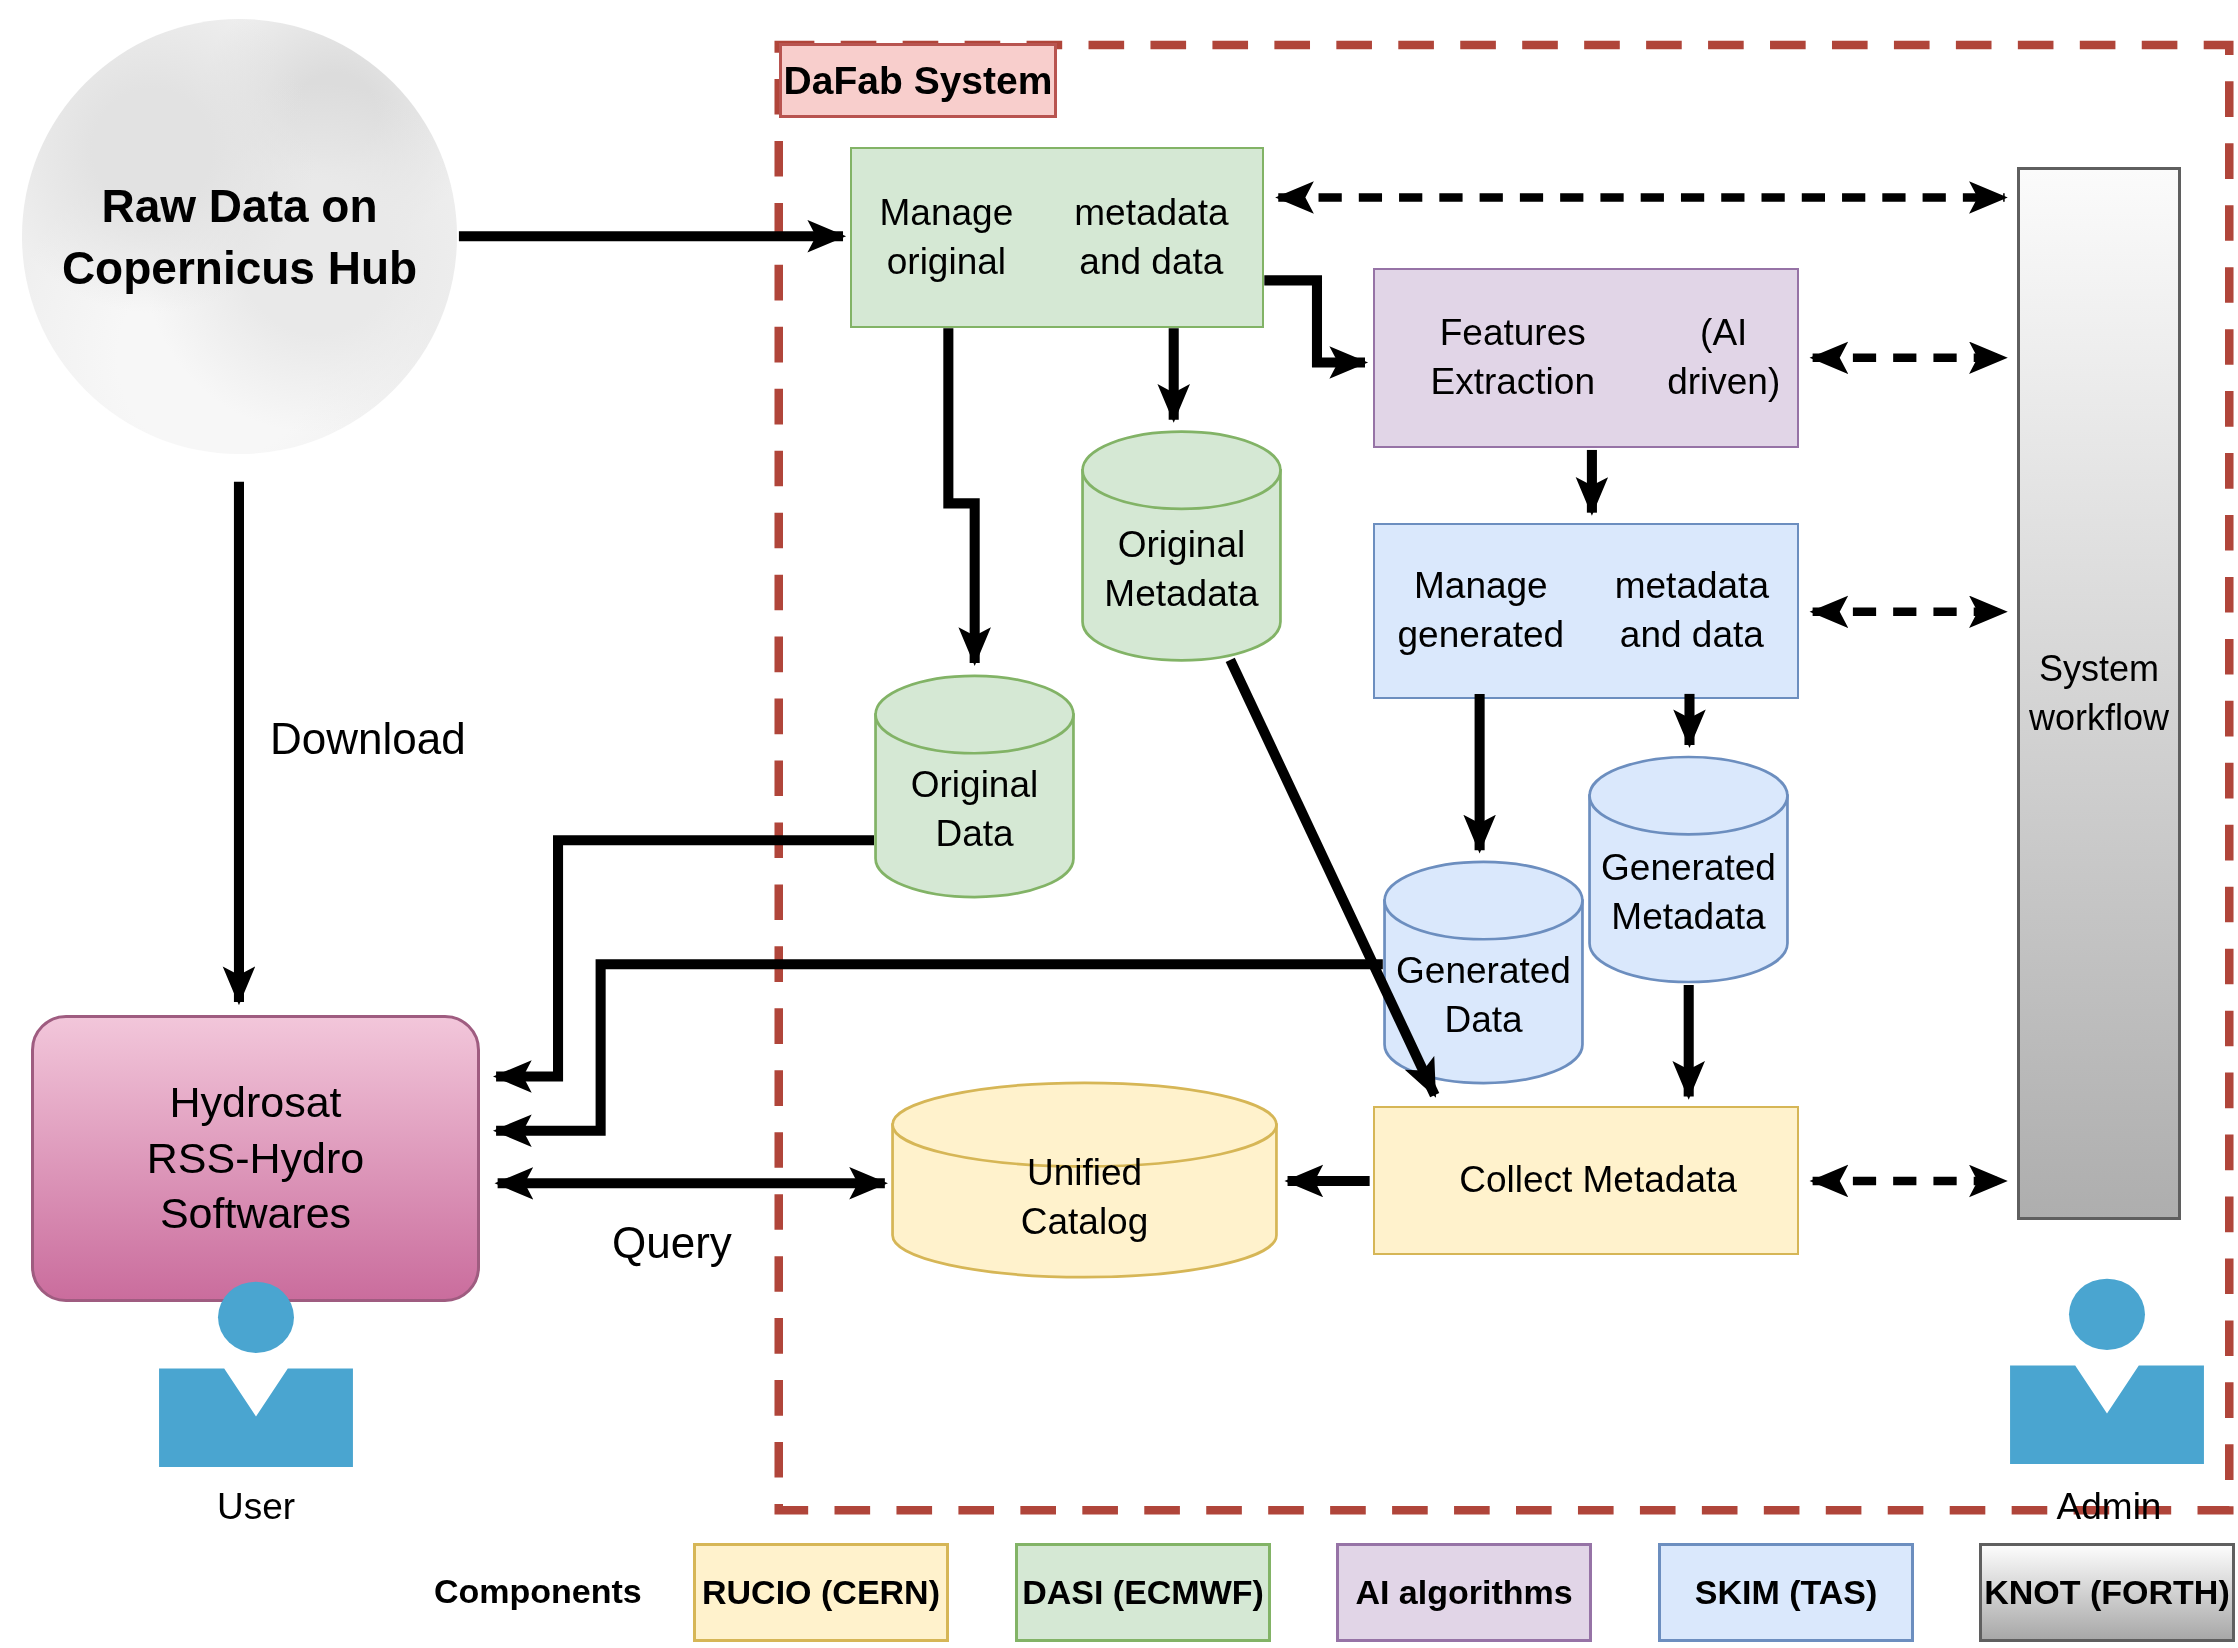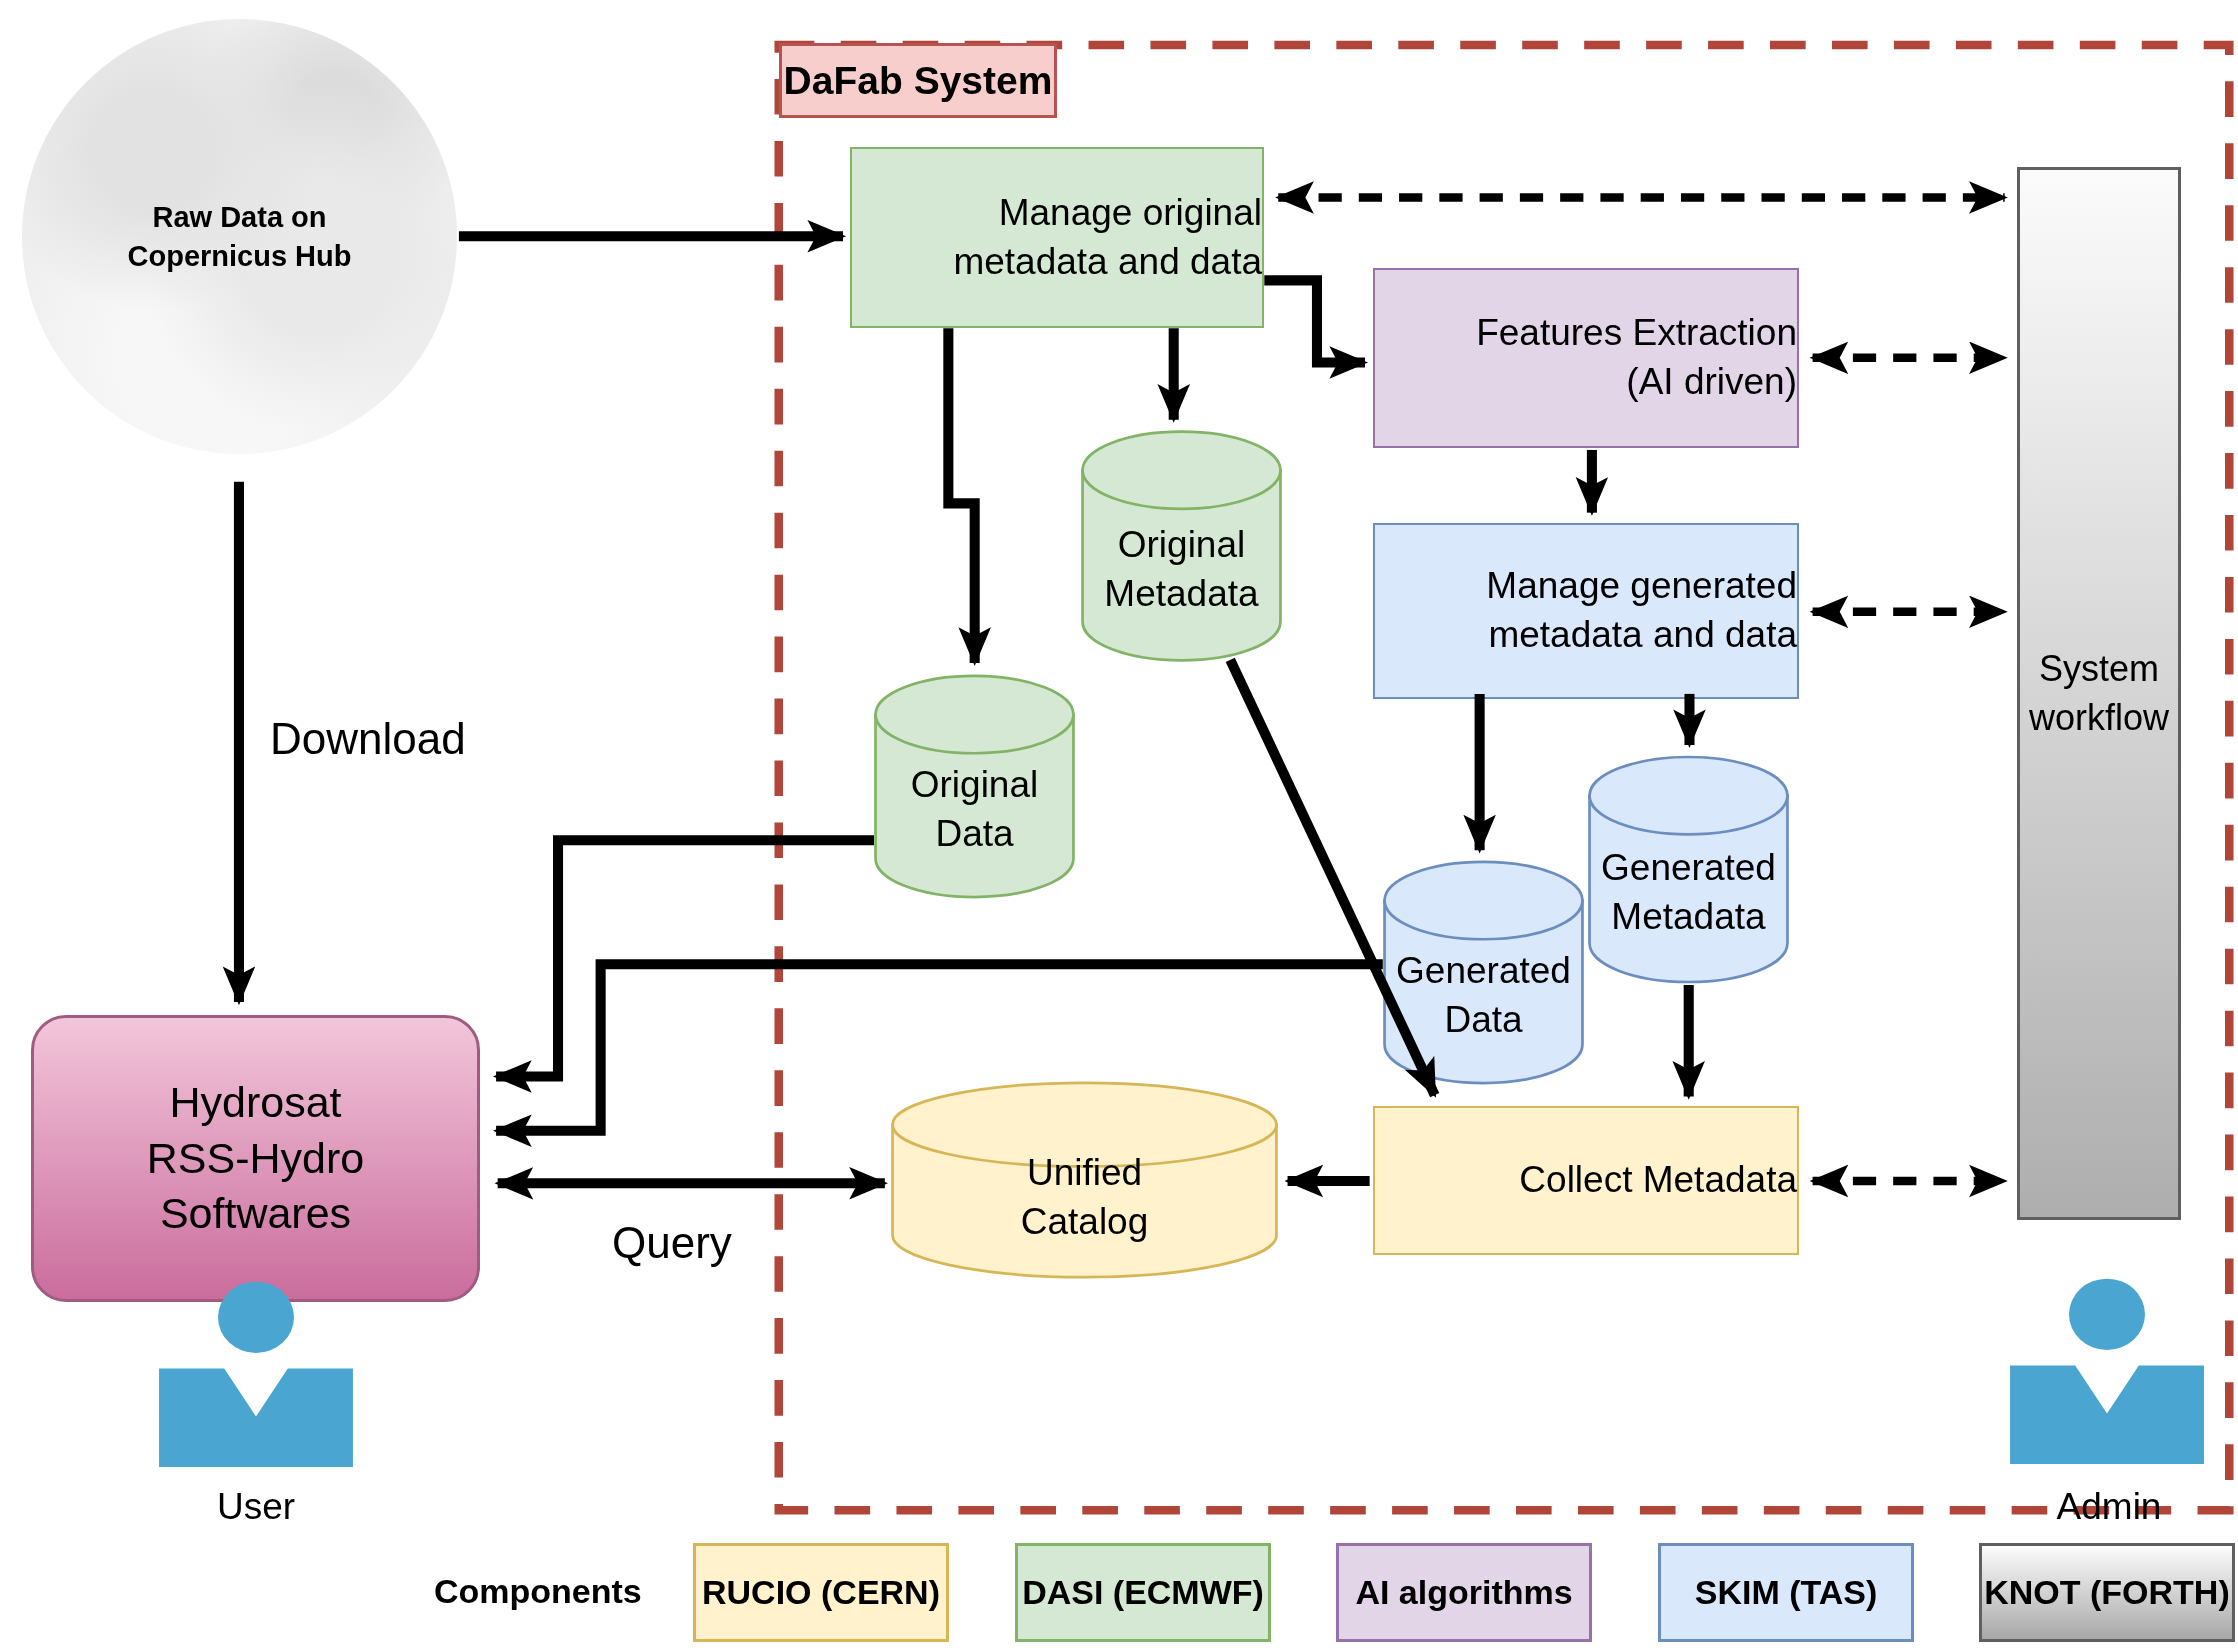--- a/index.html
+++ b/index.html
@@ -1,40 +1,40 @@
 <!DOCTYPE html>
 <html style="font-size:12.4px"><head>
 <meta charset="utf-8">
 <style>
   html,body{margin:0;padding:0;background:#ffffff;}
   .canvas{position:relative;width:2239px;height:1648px;background:#ffffff;
           font-family:"Liberation Sans",sans-serif;color:#000;overflow:hidden;}
   svg.layer{position:absolute;left:0;top:0;pointer-events:none;}
 
   
-  .box{position:absolute;display:flex;flex-direction:column;align-items:flex-end;justify-content:center;
+  .box{position:absolute;display:flex;flex-direction:row;align-items:center;justify-content:center;
        text-align:center;font-size:37px;line-height:1.32;box-sizing:border-box;}
   .box.green {background:#d5e8d4;border:2.3px solid #82b366;}
   .box.purple{background:#e1d5e7;border:2.3px solid #9673a6;}
   .box.blue  {background:#dae8fc;border:2.3px solid #6c8ebf;}
   .box.yellow{background:#fff2cc;border:2.3px solid #d6b656;padding-left:24px;}
 
   .dafab-label{position:absolute;left:779px;top:43px;width:278px;height:75px;
        background:#f8cecc;border:3.1px solid #b85450;box-sizing:border-box;
        display:flex;align-items:center;justify-content:center;font-size:39px;font-weight:bold;}
 
   .raw-circle{position:absolute;left:22px;top:19.4px;width:435px;height:435px;border-radius:50%;
        background:
          radial-gradient(circle at 30% 30%, #e2e2e2 0 14%, rgba(226,226,226,0) 38%),
          radial-gradient(circle at 68% 55%, #e9e9e9 0 20%, rgba(233,233,233,0) 46%),
          radial-gradient(circle at 45% 78%, #f7f7f7 0 24%, rgba(247,247,247,0) 52%),
          radial-gradient(circle at 72% 22%, #dcdcdc 0 9%, rgba(220,220,220,0) 30%),
          #efefef;
        display:flex;flex-direction:column;align-items:center;justify-content:center;
-       font-size:29px;font-weight:bold;line-height:1.35;text-align:center;}
+       font-size:46px;font-weight:bold;line-height:1.35;text-align:center;}
 
   .cyl{position:absolute;}
   .cyl .lbl{position:absolute;left:0;right:0;text-align:center;font-size:37px;line-height:1.32;}
 
   .workflow-bar{position:absolute;left:2017px;top:167px;width:164px;height:1053px;
        background:linear-gradient(#fbfbfb,#aeaeae);border:3.1px solid #5f5f5f;box-sizing:border-box;
        display:flex;align-items:center;justify-content:center;text-align:center;
        font-size:36px;line-height:1.35;}
 
   .hydrosat{position:absolute;left:31px;top:1015px;width:449px;height:287px;border-radius:35px;

